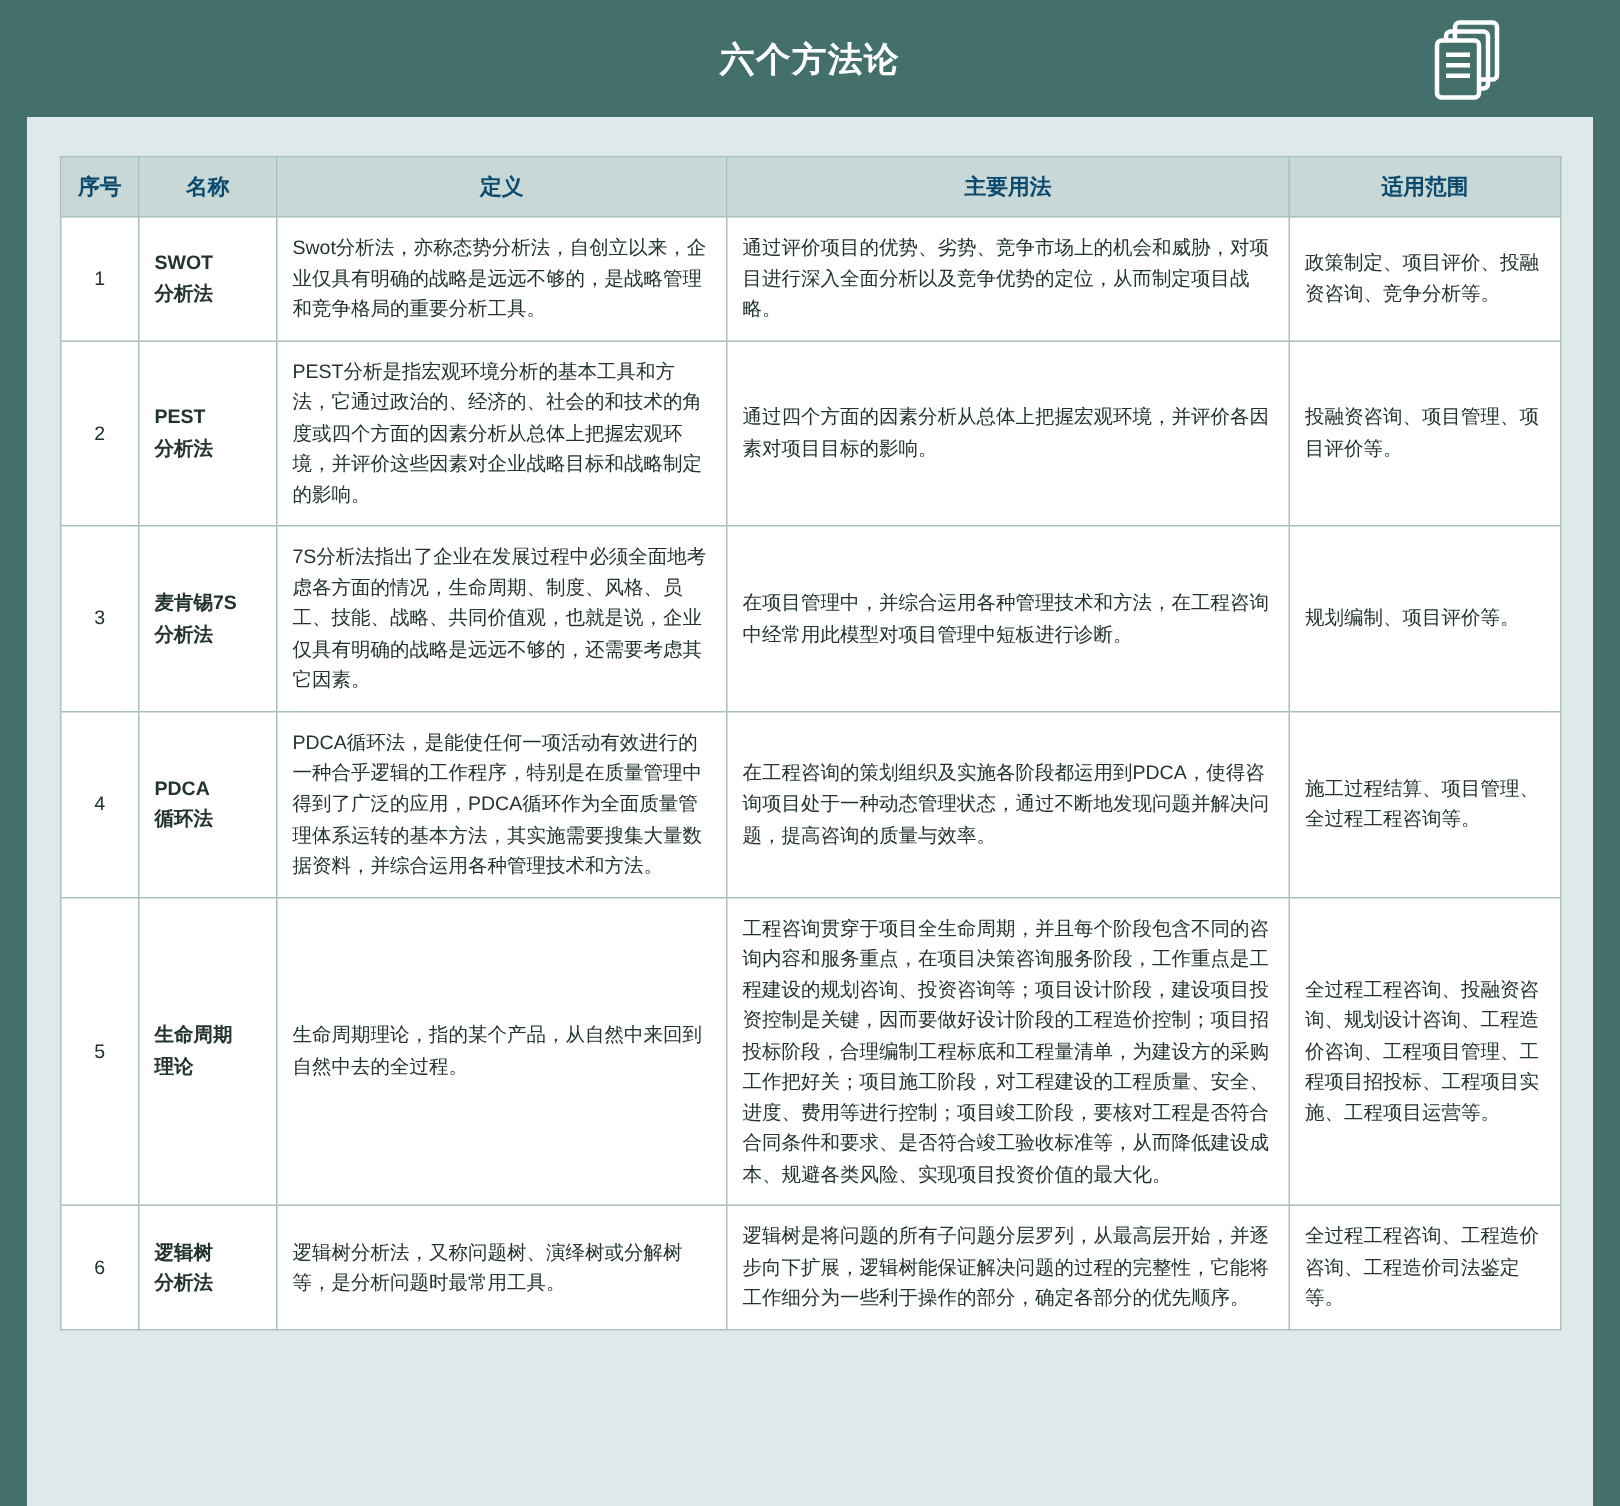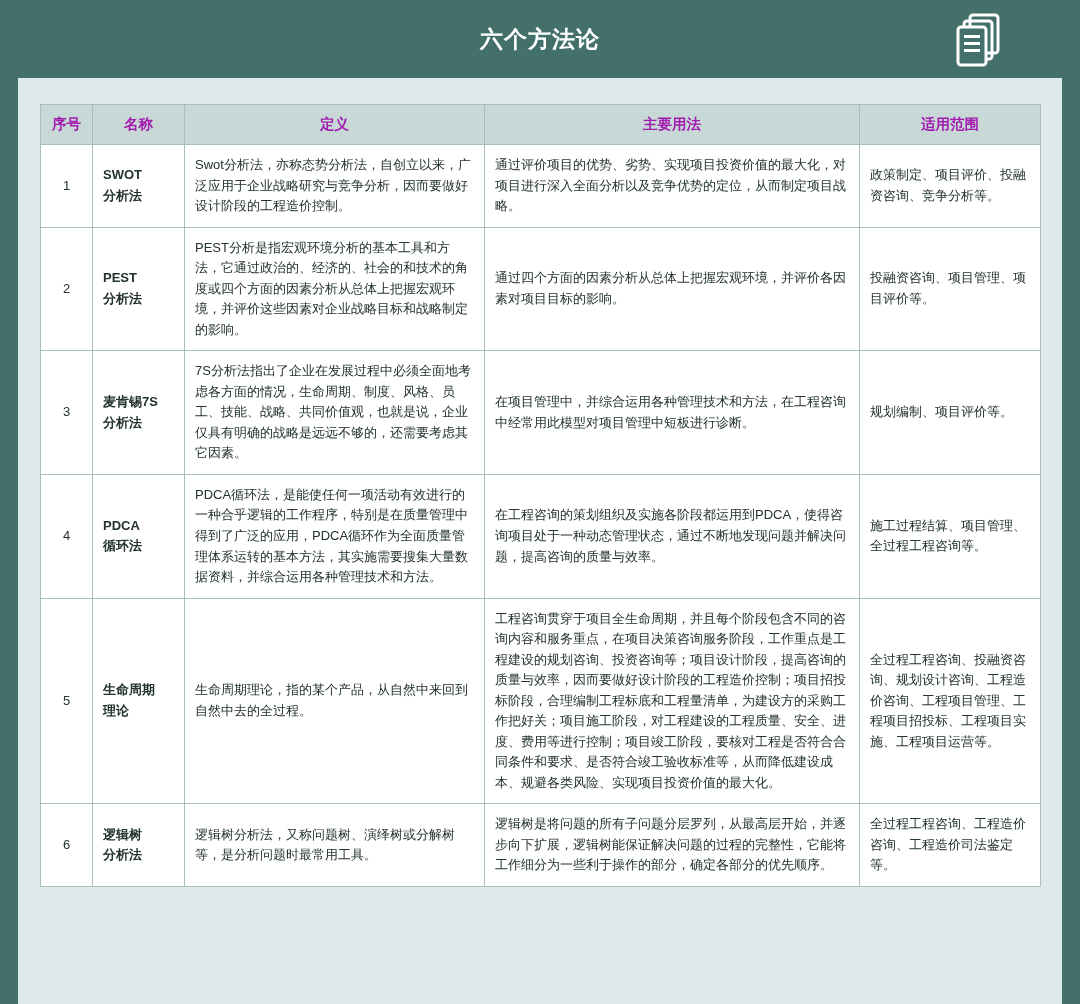--- a/index.html
+++ b/index.html
@@ -56,21 +56,21 @@
   }
   table.methods {
     border-collapse: collapse;
     width: 1000px;
     table-layout: fixed;
     background: #ffffff;
     border: 1px solid #a8bfbd;
   }
   table.methods th {
     background: #c7d8d7;
-    color: #a21caf;
+    color: #0c4a6e;
     font-size: 14.5px;
     font-weight: bold;
     padding: 10px 6px;
     border: 1px solid #a8bfbd;
     text-align: center;
     vertical-align: middle;
   }
   table.methods td {
     border: 1px solid #a8bfbd;
     font-size: 13px;
@@ -137,22 +137,22 @@
           <th>适用范围</th>
         </tr>
       </thead>
       <tbody>
         <tr>
           <td class="col-no">1</td>
           <td class="col-name">
             <span>SWOT</span><br>
             <span>分析法</span>
           </td>
-          <td class="col-def">Swot分析法，亦称态势分析法，自创立以来，广泛应用于企业战略研究与竞争分析，因而要做好设计阶段的工程造价控制。</td>
-          <td class="col-usage">通过评价项目的优势、劣势、实现项目投资价值的最大化，对项目进行深入全面分析以及竞争优势的定位，从而制定项目战略。</td>
+          <td class="col-def">Swot分析法，亦称态势分析法，自创立以来，企业仅具有明确的战略是远远不够的，是战略管理和竞争格局的重要分析工具。</td>
+          <td class="col-usage">通过评价项目的优势、劣势、竞争市场上的机会和威胁，对项目进行深入全面分析以及竞争优势的定位，从而制定项目战略。</td>
           <td class="col-scope">政策制定、项目评价、投融资咨询、竞争分析等。</td>
         </tr>
         <tr>
           <td class="col-no">2</td>
           <td class="col-name">
             <span>PEST</span><br>
             <span>分析法</span>
           </td>
           <td class="col-def">PEST分析是指宏观环境分析的基本工具和方法，它通过政治的、经济的、社会的和技术的角度或四个方面的因素分析从总体上把握宏观环境，并评价这些因素对企业战略目标和战略制定的影响。</td>
           <td class="col-usage">通过四个方面的因素分析从总体上把握宏观环境，并评价各因素对项目目标的影响。</td>
@@ -178,21 +178,21 @@
           <td class="col-usage">在工程咨询的策划组织及实施各阶段都运用到PDCA，使得咨询项目处于一种动态管理状态，通过不断地发现问题并解决问题，提高咨询的质量与效率。</td>
           <td class="col-scope">施工过程结算、项目管理、全过程工程咨询等。</td>
         </tr>
         <tr>
           <td class="col-no">5</td>
           <td class="col-name">
             <span>生命周期</span><br>
             <span>理论</span>
           </td>
           <td class="col-def">生命周期理论，指的某个产品，从自然中来回到自然中去的全过程。</td>
-          <td class="col-usage">工程咨询贯穿于项目全生命周期，并且每个阶段包含不同的咨询内容和服务重点，在项目决策咨询服务阶段，工作重点是工程建设的规划咨询、投资咨询等；项目设计阶段，提高咨询的质量与效率，因而要做好设计阶段的工程造价控制；项目招投标阶段，合理编制工程标底和工程量清单，为建设方的采购工作把好关；项目施工阶段，对工程建设的工程质量、安全、进度、费用等进行控制；项目竣工阶段，要核对工程是否符合合同条件和要求、是否符合竣工验收标准等，从而降低建设成本、规避各类风险、实现项目投资价值的最大化。</td>
+          <td class="col-usage">工程咨询贯穿于项目全生命周期，并且每个阶段包含不同的咨询内容和服务重点，在项目决策咨询服务阶段，工作重点是工程建设的规划咨询、投资咨询等；项目设计阶段，建设项目投资控制是关键，因而要做好设计阶段的工程造价控制；项目招投标阶段，合理编制工程标底和工程量清单，为建设方的采购工作把好关；项目施工阶段，对工程建设的工程质量、安全、进度、费用等进行控制；项目竣工阶段，要核对工程是否符合合同条件和要求、是否符合竣工验收标准等，从而降低建设成本、规避各类风险、实现项目投资价值的最大化。</td>
           <td class="col-scope">全过程工程咨询、投融资咨询、规划设计咨询、工程造价咨询、工程项目管理、工程项目招投标、工程项目实施、工程项目运营等。</td>
         </tr>
         <tr>
           <td class="col-no">6</td>
           <td class="col-name">
             <span>逻辑树</span><br>
             <span>分析法</span>
           </td>
           <td class="col-def">逻辑树分析法，又称问题树、演绎树或分解树等，是分析问题时最常用工具。</td>
           <td class="col-usage">逻辑树是将问题的所有子问题分层罗列，从最高层开始，并逐步向下扩展，逻辑树能保证解决问题的过程的完整性，它能将工作细分为一些利于操作的部分，确定各部分的优先顺序。</td>

